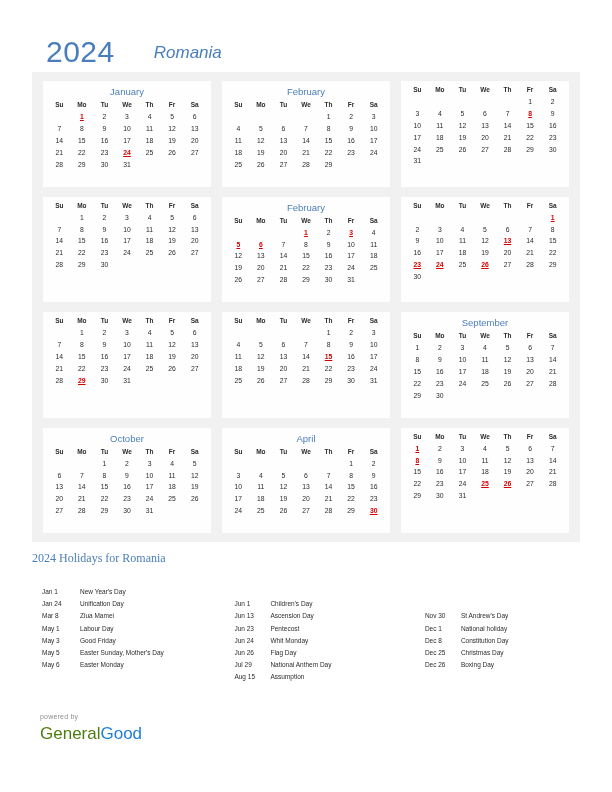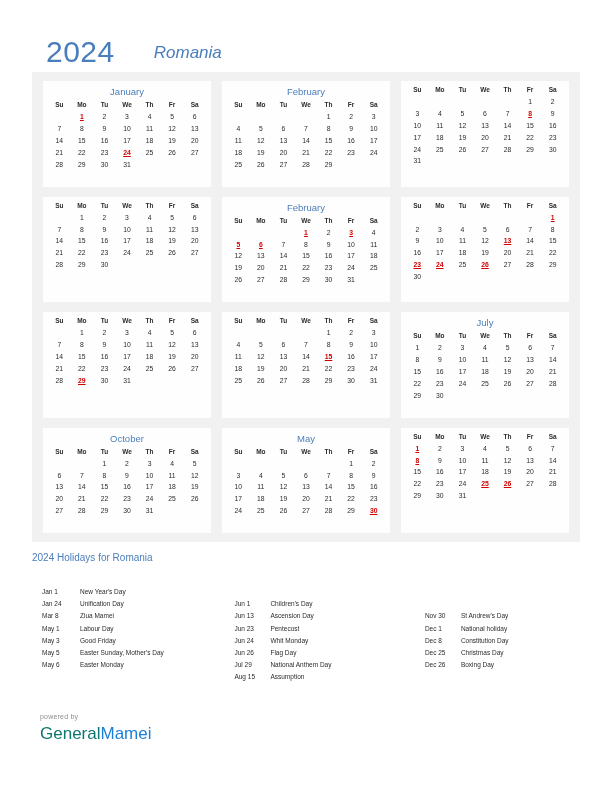--- a/index.html
+++ b/index.html
@@ -114,23 +114,24 @@
 
   
   .holidays-section {
     position: absolute;
     left: 32px;
     top: 552px;
     width: 548px;
   }
   .holidays-title {
     color: #4a7ebb;
-    font-size: 10px;
+    font-size: 12px;
     line-height: 12px;
     margin-bottom: 22px;
+    font-family: Liberation Serif, serif;
   }
   .holidays-cols {
     display: flex;
     gap: 0px;
     padding-left: 10px;
   }
   .holiday-col {
     display: flex;
     flex-direction: column;
   }
@@ -166,21 +167,21 @@
     color: #8e8e8e;
     line-height: 10px;
     letter-spacing: 0.2px;
   }
   .brand {
     font-size: 17px;
     line-height: 21px;
     margin-top: 1px;
     white-space: nowrap;
   }
-  .brand-general { color: #0f766e; }
+  .brand-general { color: #4d7c0f; }
   .brand-blue { color: #1c7fd6; }
 </style>
 </head>
 <body>
 
 <div class="page">
 
   <div class="header">
     <div class="year-title">2024</div>
     <div class="country-title">Romania</div>
@@ -699,21 +700,21 @@
                 <td>27</td>
                 <td>28</td>
                 <td>29</td>
                 <td>30</td>
                 <td>31</td>
               </tr>
             </tbody>
           </table>
         </div>
         <div class="month-card">
-          <div class="month-name">July</div>
+          <div class="month-name">September</div>
           <table class="month-table">
             <thead>
               <tr>
                 <th>Su</th>
                 <th>Mo</th>
                 <th>Tu</th>
                 <th>We</th>
                 <th>Th</th>
                 <th>Fr</th>
                 <th>Sa</th>
@@ -825,21 +826,21 @@
                 <td>29</td>
                 <td>30</td>
                 <td>31</td>
                 <td class="empty">&nbsp;</td>
                 <td class="empty">&nbsp;</td>
               </tr>
             </tbody>
           </table>
         </div>
         <div class="month-card">
-          <div class="month-name">May</div>
+          <div class="month-name">April</div>
           <table class="month-table">
             <thead>
               <tr>
                 <th>Su</th>
                 <th>Mo</th>
                 <th>Tu</th>
                 <th>We</th>
                 <th>Th</th>
                 <th>Fr</th>
                 <th>Sa</th>
@@ -1045,16 +1046,16 @@
           <div class="holiday-row">
             <span class="holiday-date">Dec 26</span>
             <span class="holiday-name">Boxing Day</span>
           </div>
         </div>
       </div>
   </div>
 
   <div class="footer">
     <div class="powered-by">powered by</div>
-    <div class="brand"><span class="brand-general">General</span><span class="brand-blue">Mamei</span></div>
+    <div class="brand"><span class="brand-general">General</span><span class="brand-blue">Good</span></div>
   </div>
 
 </div>
 
 </body></html>

